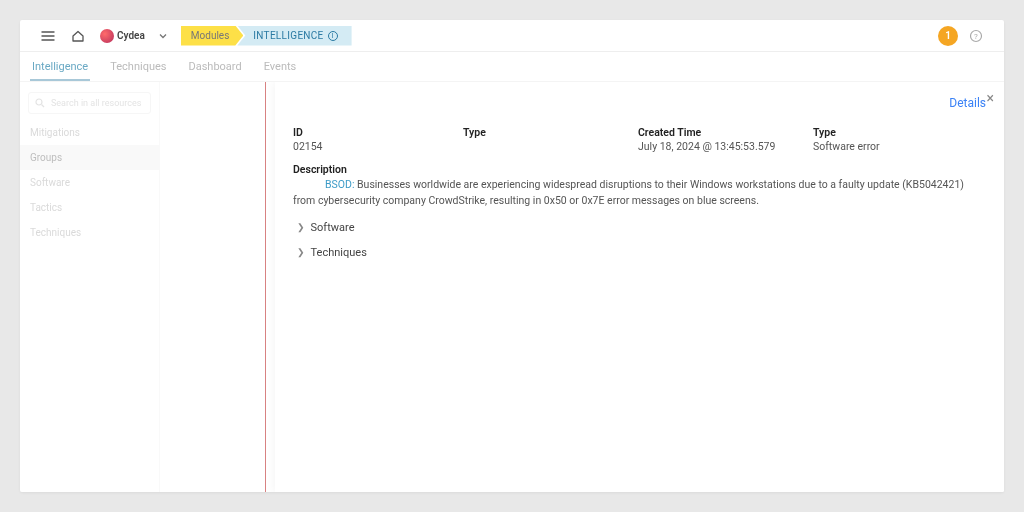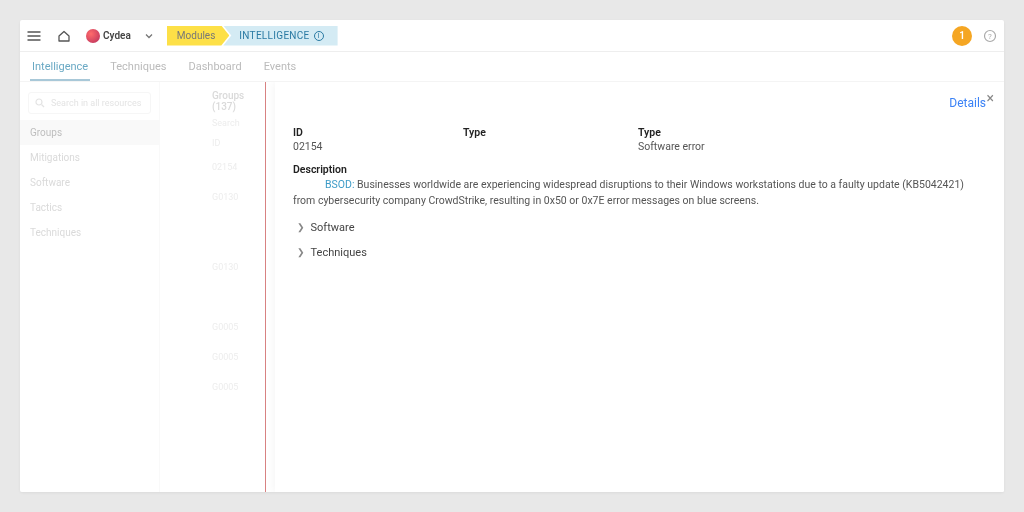--- a/index.html
+++ b/index.html
@@ -1,20 +1,20 @@
 <!DOCTYPE html>
 <html><head>
 <meta charset="utf-8">
 <style>
   * { box-sizing: border-box; margin: 0; padding: 0; font-family: -apple-system, BlinkMacSystemFont, "Segoe UI", Roboto, Arial, sans-serif; }
   body { background: #e8e8e8; width: 1024px; height: 512px; overflow: hidden; padding: 20px; position: relative; }
   .app { background: #fff; width: 100%; height: 100%; border-radius: 2px; box-shadow: 0 1px 3px rgba(0,0,0,0.06); display: flex; flex-direction: column; overflow: hidden; }
 
   
-  .topbar { height: 32px; border-bottom: 1px solid #eee; display: flex; align-items: center; padding: 0 2px; gap: 6px; }
+  .topbar { height: 32px; border-bottom: 1px solid #eee; display: flex; align-items: center; padding: 0 16px; gap: 6px; }
   .icon-btn { width: 24px; height: 24px; display: flex; align-items: center; justify-content: center; border-radius: 3px; cursor: pointer; color:#555; }
   .logo { display:flex; align-items:center; gap:3px; font-size:10px; font-weight:600; color:#444; padding:0 4px;}
   .logo .dot { width:14px; height:14px; border-radius:50%; background: radial-gradient(circle at 35% 35%, #ff6b6b, #b72e5c); }
   .chevron { width:16px; display:flex; align-items:center; justify-content:center; color:#888; }
   .crumb { display:flex; align-items:center; margin-left:4px; }
   .crumb .seg { height:20px; display:flex; align-items:center; padding:0 14px 0 10px; font-size:10px; position:relative; }
   .crumb .seg.modules { background:#fde047; color:#777; clip-path: polygon(0 0, calc(100% - 8px) 0, 100% 50%, calc(100% - 8px) 100%, 0 100%); }
   .crumb .seg.intel { background:#d4ebf4; color:#2a7aa3; margin-left:-6px; padding-left:16px; clip-path: polygon(0 0, calc(100% - 0px) 0, 100% 50%, calc(100% - 0px) 100%, 0 100%, 8px 50%); text-transform:uppercase; letter-spacing:0.3px;}
   .crumb .seg.intel .info { display:inline-flex; width:10px; height:10px; border:1px solid #2a7aa3; border-radius:50%; align-items:center; justify-content:center; font-size:7px; margin-left:4px;}
   .topbar .spacer { flex:1; }
@@ -123,52 +123,45 @@
       <div class="side-cats">
         <div class="search-wrap">
           <div class="search">
             <svg width="10" height="10" viewBox="0 0 10 10">
                 <circle cx="4" cy="4" r="3" fill="none" stroke="#ccc" stroke-width="1.2"></circle>
                 <path d="M6.5 6.5L9 9" stroke="#ccc" stroke-width="1.2"></path>
               </svg>
             <span>Search in all resources</span>
           </div>
         </div>
+        <div class="cat"><span>Mitigations</span></div>
         <div class="cat active"><span>Groups</span></div>
-        <div class="cat"><span>Mitigations</span></div>
         <div class="cat"><span>Software</span></div>
         <div class="cat"><span>Tactics</span></div>
         <div class="cat"><span>Techniques</span></div>
-      </div>
-      <div class="side-list">
-        <div class="grp-head">Groups (137)</div>
-        <div class="grp-search">Search</div>
-        <div class="grp-col">ID</div>
-        <div class="grp-item">02154</div>
-        <div class="grp-item">G0130</div>
-        <div class="grp-item" style="margin-top:40px">G0130</div>
-        <div class="grp-item" style="margin-top:30px">G0005</div>
-        <div class="grp-item">G0005</div>
-        <div class="grp-item">G0005</div>
       </div>
     </div>
 
     <div class="dim"></div>
 
     <div class="panel">
       <div class="close">×</div>
       <h2>Details</h2>
 
       <div class="meta">
         <div class="col id">
           <div class="lbl">ID</div>
           <div class="val">02154</div>
         </div>
         <div class="col name">
           <div class="lbl">Type</div>
+        </div>
+        <div class="col time">
+          <div class="lbl">Created Time</div>
+          <div class="val">July 18, 2024 @ 13:45:53.579</div>
         </div>
         <div class="col type">
           <div class="lbl">Type</div>
           <div class="val">Software error</div>
         </div>
       </div>
 
       <div class="desc">
         <div class="lbl">Description</div>
         <div class="txt">

